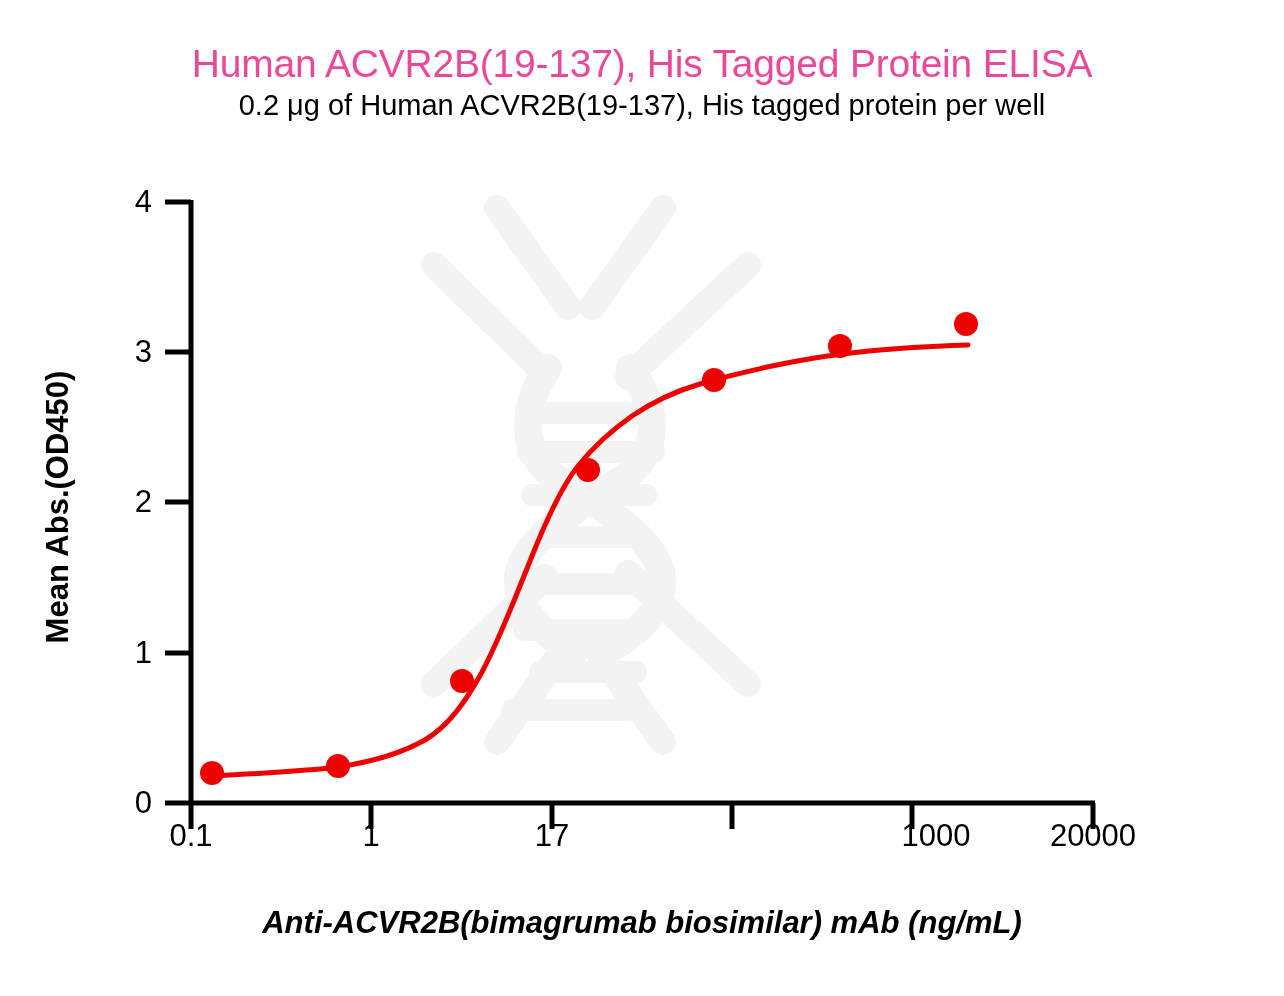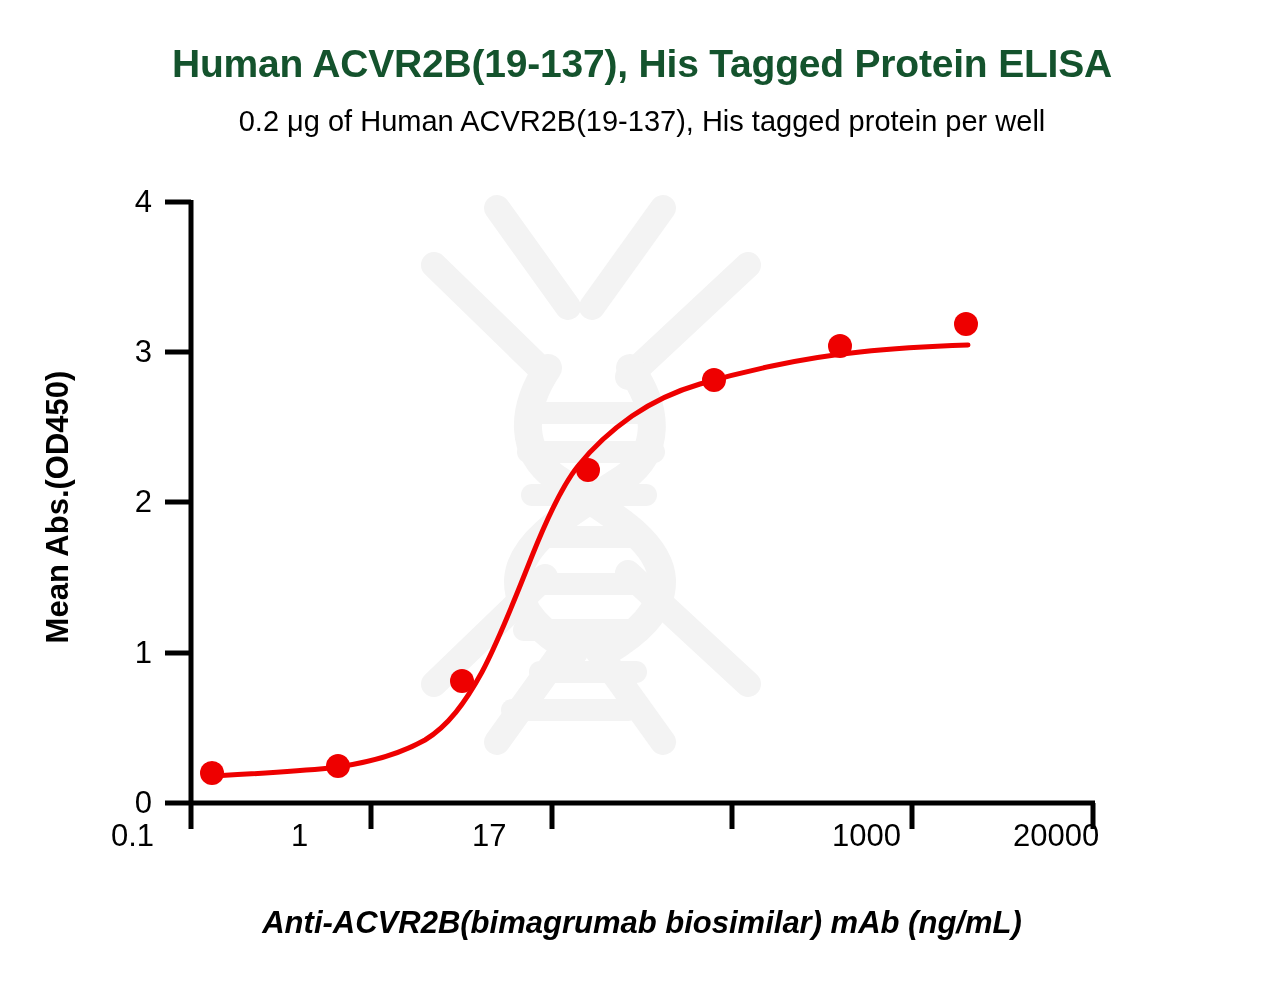--- a/index.html
+++ b/index.html
@@ -14,29 +14,29 @@
   #figure{
     position:relative;
     width:1284px;height:996px;
     background:#ffffff;
   }
   .title{
     position:absolute;
     left:0;top:44px;width:1284px;
     text-align:center;
     font-size:39px;
-    font-weight:bold;
-    color:#14532d;
+    font-weight:normal;
+    color:#ec4899;
     letter-spacing:-0.2px;
     white-space:nowrap;
     line-height:1.05;
   }
   .subtitle{
     position:absolute;
-    left:0;top:106px;width:1284px;
+    left:0;top:90px;width:1284px;
     text-align:center;
     font-size:29px;
     font-weight:normal;
     color:#000000;
     white-space:nowrap;
     line-height:1.05;
   }
   .plot-svg{
     position:absolute;
     left:0;top:0;
@@ -64,21 +64,21 @@
     color:#000000;
     white-space:nowrap;
     font-style:italic;
   }
   .tick-label{
     position:absolute;
     font-size:31px;
     color:#000000;
     font-weight:normal;
     white-space:nowrap;
-    text-align:left;
+    text-align:center;
   }
   .xtick-label{ top:818px; width:160px; }
   .ytick-label{ width:44px; text-align:right; }
 </style>
 </head>
 <body>
 
 <div id="figure">
 
   <div class="title">Human ACVR2B(19-137), His Tagged Protein ELISA</div>
@@ -165,20 +165,20 @@
 
   <div class="tick-label ytick-label" style="left:108px;top:184px;">4</div>
   <div class="tick-label ytick-label" style="left:108px;top:334px;">3</div>
   <div class="tick-label ytick-label" style="left:108px;top:484px;">2</div>
   <div class="tick-label ytick-label" style="left:108px;top:635px;">1</div>
   <div class="tick-label ytick-label" style="left:108px;top:785px;">0</div>
 
   <div class="tick-label xtick-label" style="left:111px;">0.1</div>
   <div class="tick-label xtick-label" style="left:291px;">1</div>
   <div class="tick-label xtick-label" style="left:472px;">17</div>
-  <div class="tick-label xtick-label" style="left:832px;">1000</div>
+  <div class="tick-label xtick-label" style="left:856px;">1000</div>
   <div class="tick-label xtick-label" style="left:1013px;">20000</div>
 
   <div class="ylabel">Mean Abs.(OD450)</div>
 
   <div class="xlabel">Anti-ACVR2B(bimagrumab biosimilar) mAb (ng/mL)</div>
 
 </div>
 
 </body></html>

